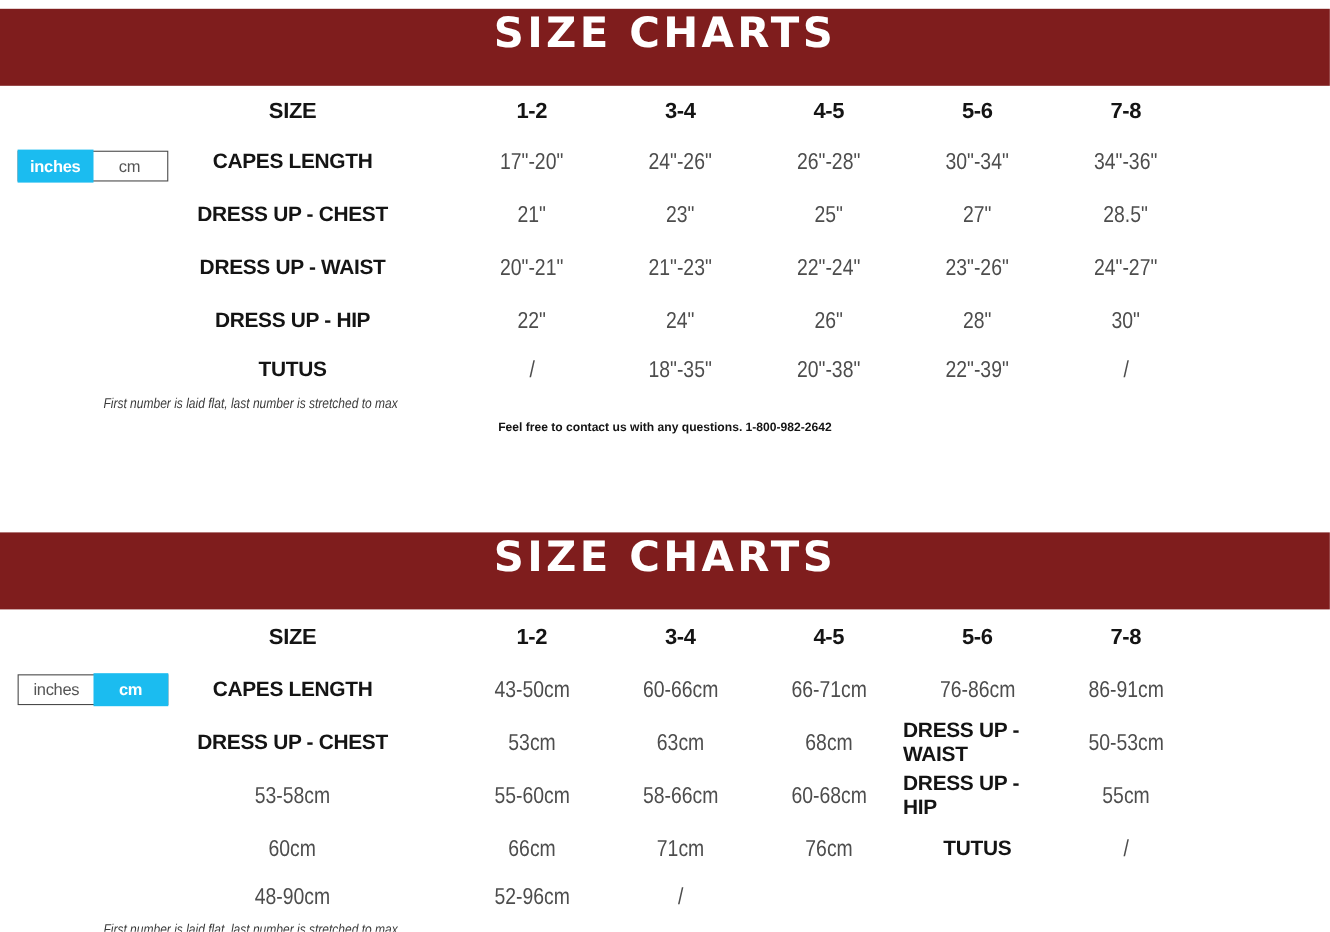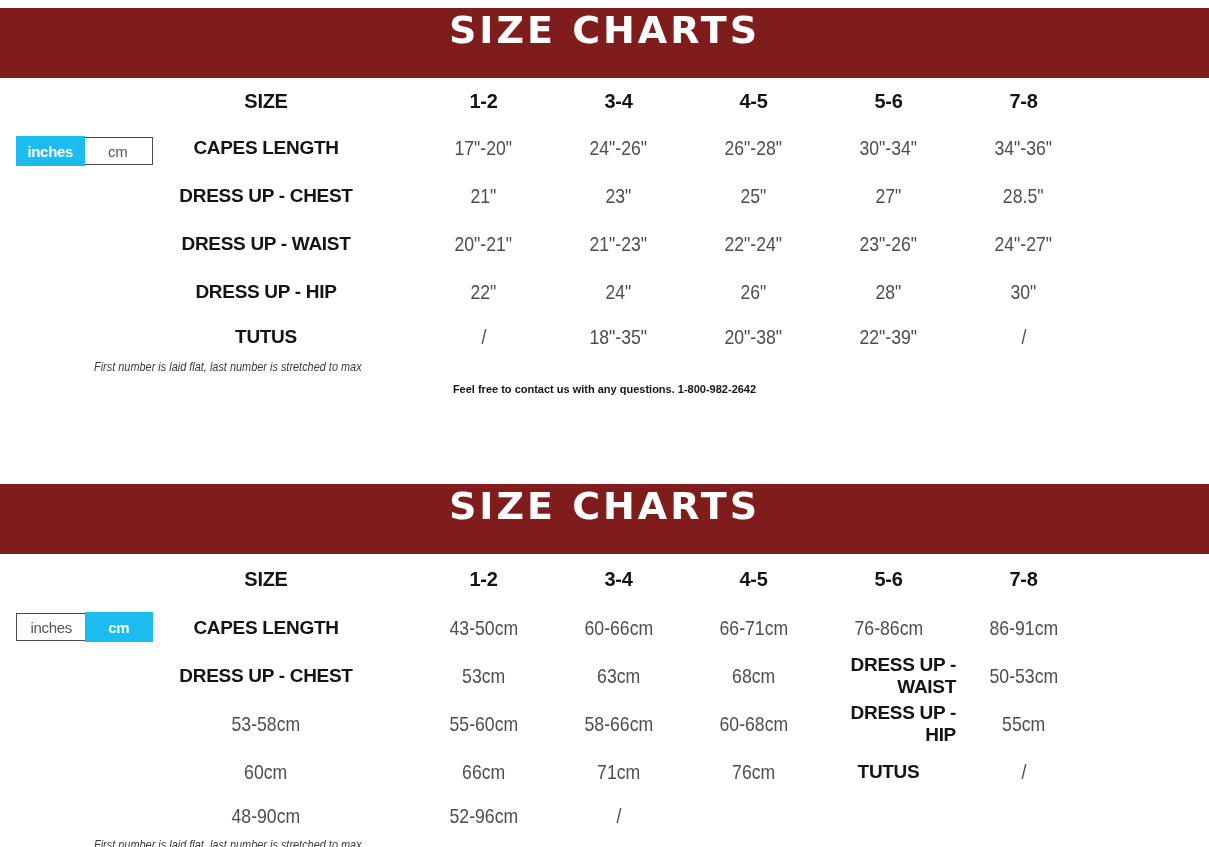--- a/index.html
+++ b/index.html
@@ -44,21 +44,21 @@
     display: grid;
     grid-template-columns: 300px repeat(5, 135px);
     padding-left: 116px;
   }
   .size-table.t1 { grid-template-rows: 46px 48px 48px 48px 48px 42px; }
   .size-table.t2 { grid-template-rows: 50px 48px 48px 48px 48px 40px; }
   .cell {
     display: flex; align-items: center; justify-content: center;
   }
   .hdr { font-weight: bold; color: #141414; font-size: 20px; letter-spacing: -0.3px; }
-  .lbl { font-weight: bold; color: #141414; font-size: 19px; letter-spacing: -0.3px; text-align: right; }
+  .lbl { font-weight: bold; color: #141414; font-size: 19px; letter-spacing: -0.3px; }
   .val { color: #4d4d4d; font-size: 21px; }
   .val .cond, .footnote .cond {
     display: inline-block;
     transform: scaleX(0.84);
   }
   .footnote {
     margin-left: 94px;
     margin-top: 1px;
     font-style: italic;
     font-size: 13px;

